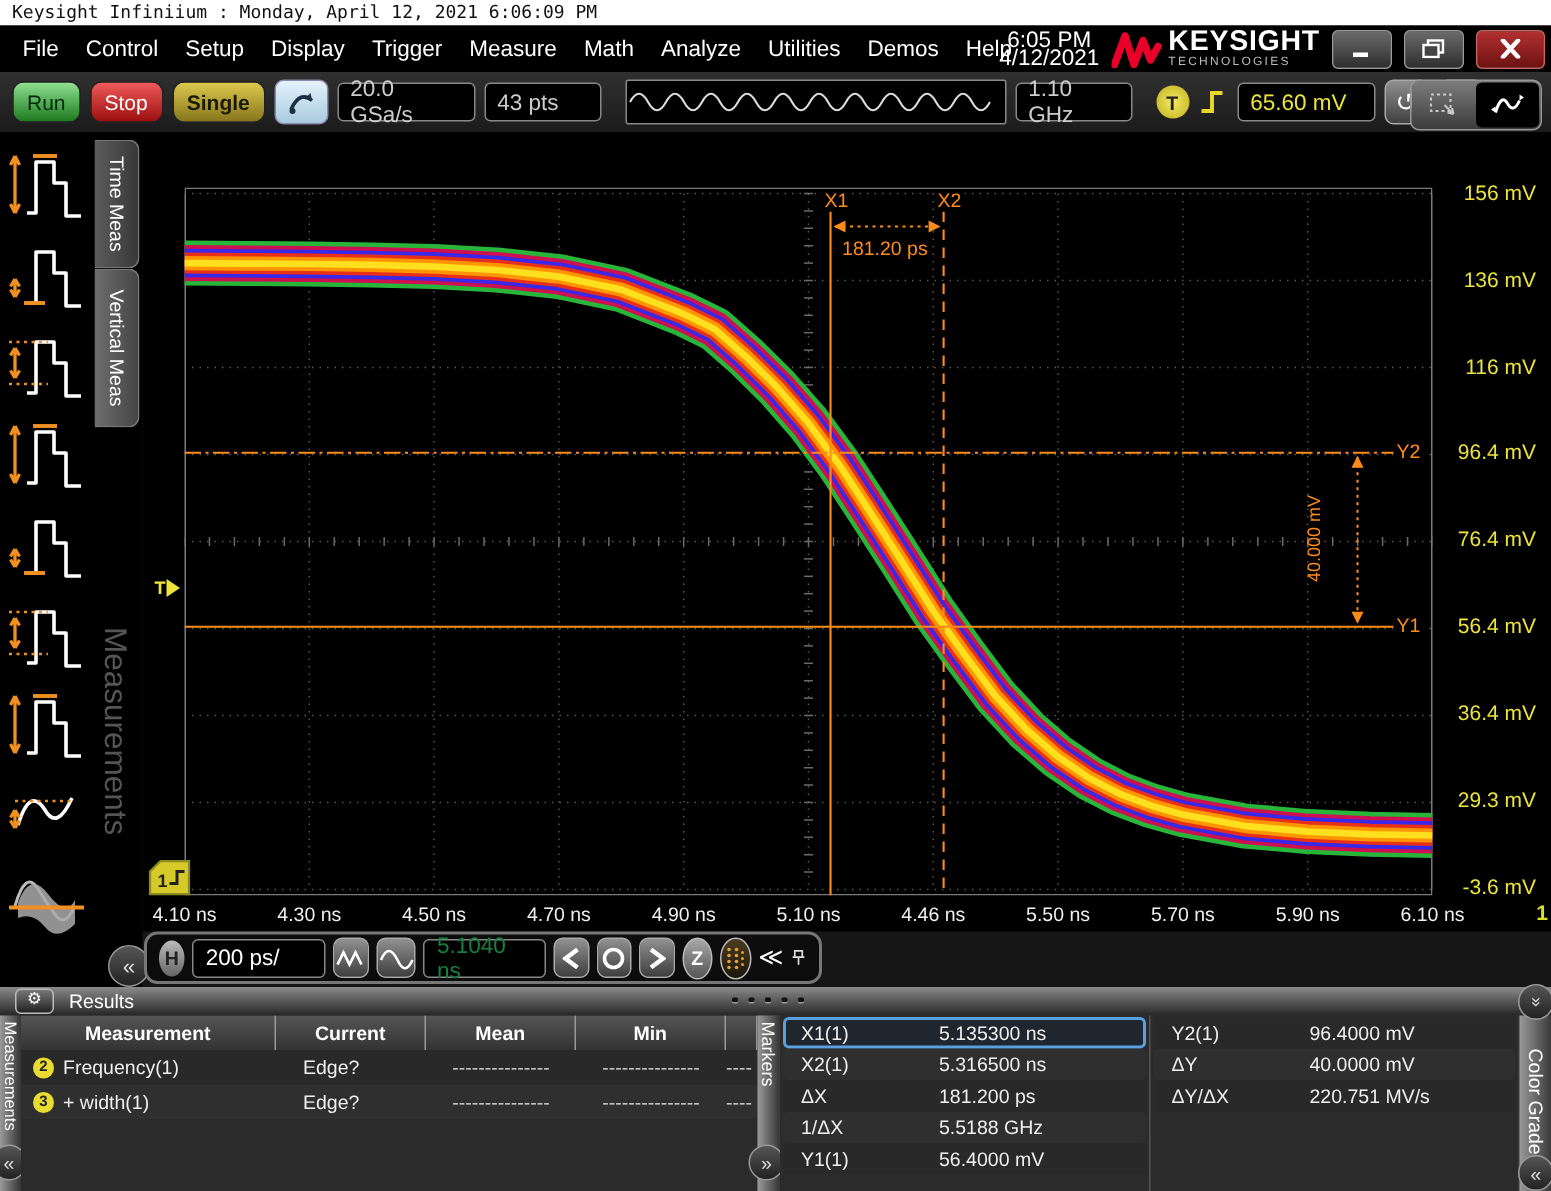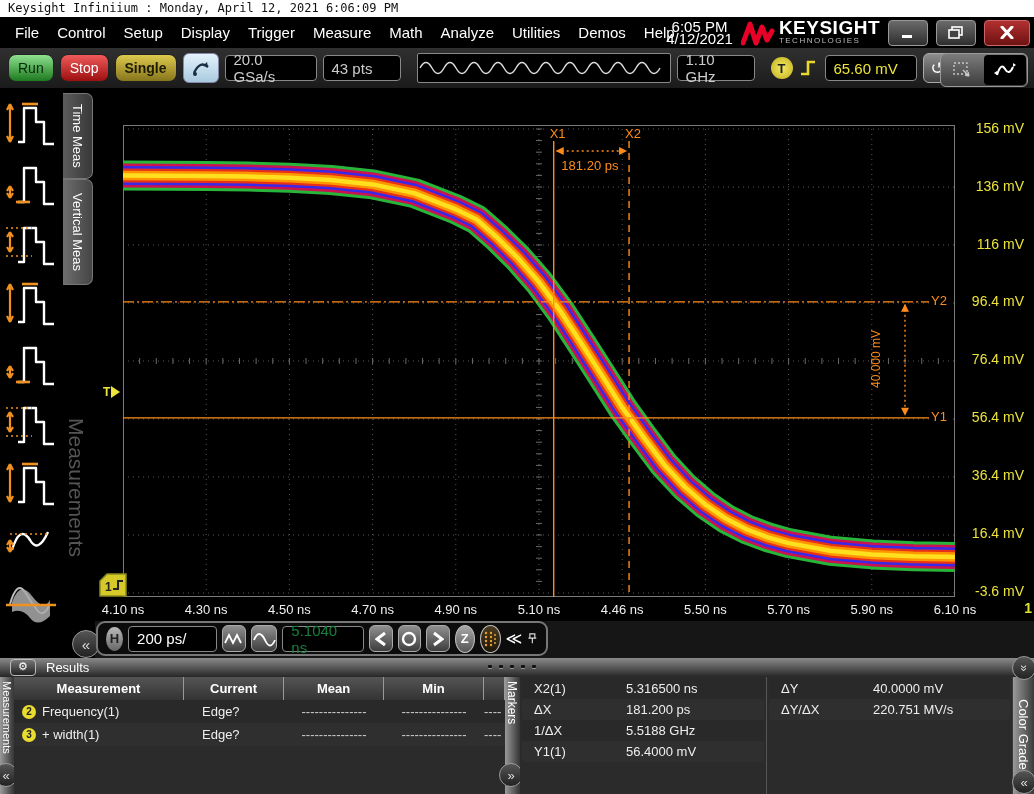--- a/index.html
+++ b/index.html
@@ -485,21 +485,21 @@
       <span id="rot-dy" style="left: 724px; top: 226.84px;">40.000 mV</span>
     </div>
     <div id="yaxis">
         <span class="ylab" style="top: 32px;">156 mV</span>
         <span class="ylab" style="top: 90px;">136 mV</span>
         <span class="ylab" style="top: 148px;">116 mV</span>
         <span class="ylab" style="top: 204.84px;">96.4 mV</span>
         <span class="ylab" style="top: 262.84px;">76.4 mV</span>
         <span class="ylab" style="top: 320.84px; text-align: center;">56.4 mV</span>
         <span class="ylab" style="top: 378.84px;">36.4 mV</span>
-        <span class="ylab" style="top: 436.84px;">16.4 mV</span>
+        <span class="ylab" style="top: 436.84px;">29.3 mV</span>
         <span class="ylab" style="top: 494.84px;">-3.6 mV</span>
       </div>
     <div id="xaxis">
         <span class="xlab" style="left: 28px; top: 4px;">4.10 ns</span>
         <span class="xlab" style="left: 111.2px; top: 4px;">4.30 ns</span>
         <span class="xlab" style="left: 194.4px; top: 4px;">4.50 ns</span>
         <span class="xlab" style="left: 277.6px; top: 4px;">4.70 ns</span>
         <span class="xlab" style="left: 360.8px; top: 4px;">4.90 ns</span>
         <span class="xlab" style="left: 444px; top: 4px;">5.10 ns</span>
         <span class="xlab" style="left: 527.2px; top: 4px;">4.46 ns</span>
@@ -625,39 +625,47 @@
         </div>
     </div>
 
     <div class="vstrip" style="left:505px;width:14px">
       <span style="font-size:12px">Markers</span>
     </div>
     <div class="collapse-circle" style="left:499px;top:105px;width:22px;height:22px;font-size:13px">»</div>
 
     <div id="markers-table">
       <div class="mk-col" id="mk-left">
+          <div class="mk-row selected">
+            <span>X1(1)</span>
+            <span>5.135300 ns</span>
+          </div>
           <div class="mk-row">
             <span>X2(1)</span>
             <span>5.316500 ns</span>
           </div>
           <div class="mk-row">
             <span>ΔX</span>
             <span>181.200 ps</span>
           </div>
           <div class="mk-row">
             <span>1/ΔX</span>
             <span>5.5188 GHz</span>
           </div>
           <div class="mk-row">
             <span>Y1(1)</span>
             <span>56.4000 mV</span>
           </div>
         </div>
       <div class="mk-col right" id="mk-right">
           <div class="mk-row">
+            <span>Y2(1)</span>
+            <span>96.4000 mV</span>
+          </div>
+          <div class="mk-row">
             <span>ΔY</span>
             <span>40.0000 mV</span>
           </div>
           <div class="mk-row">
             <span>ΔY/ΔX</span>
             <span>220.751 MV/s</span>
           </div>
         </div>
     </div>
 

